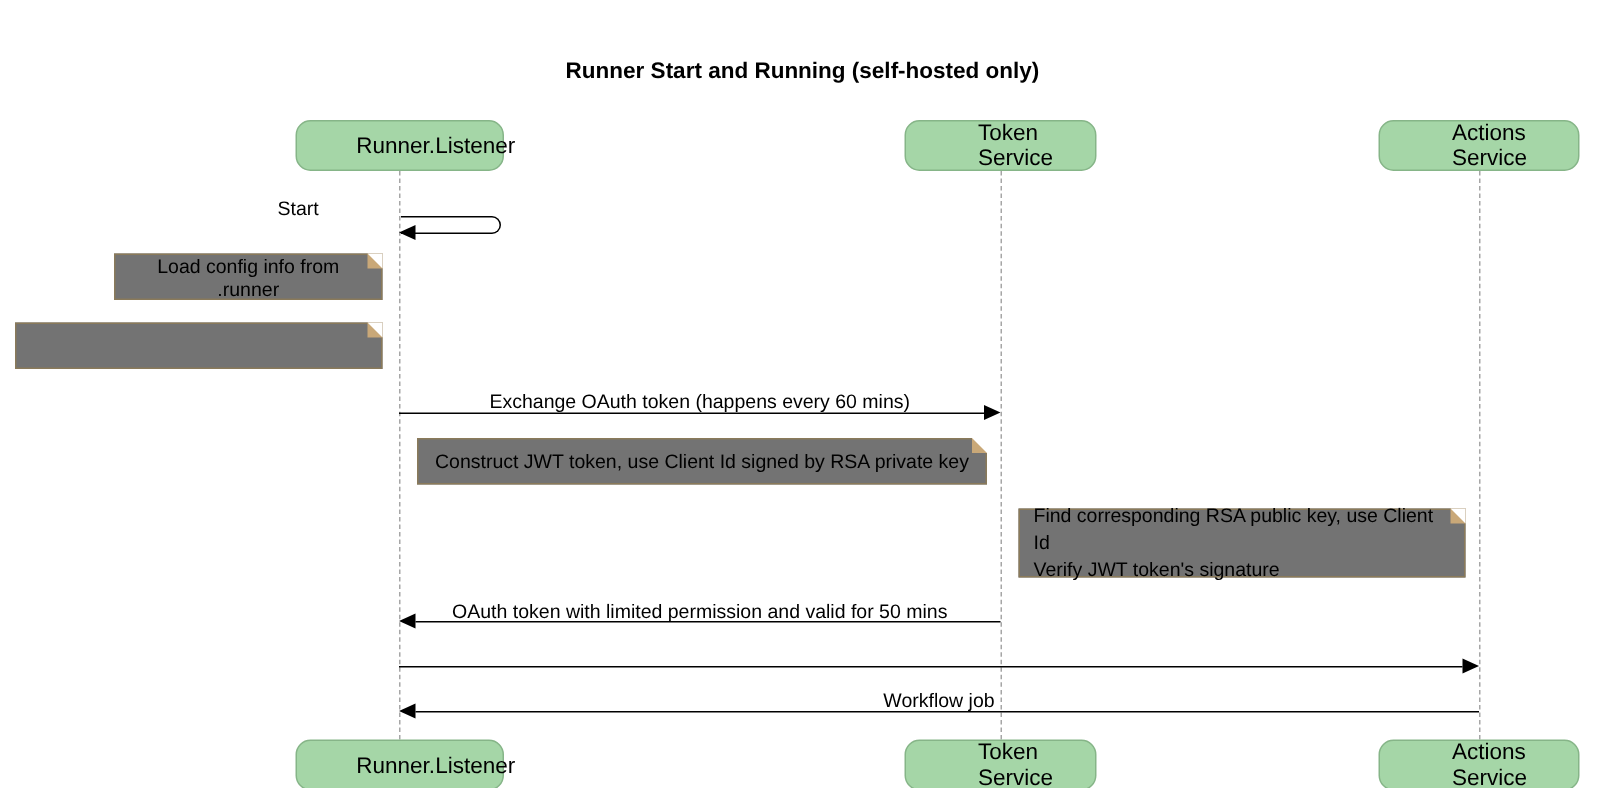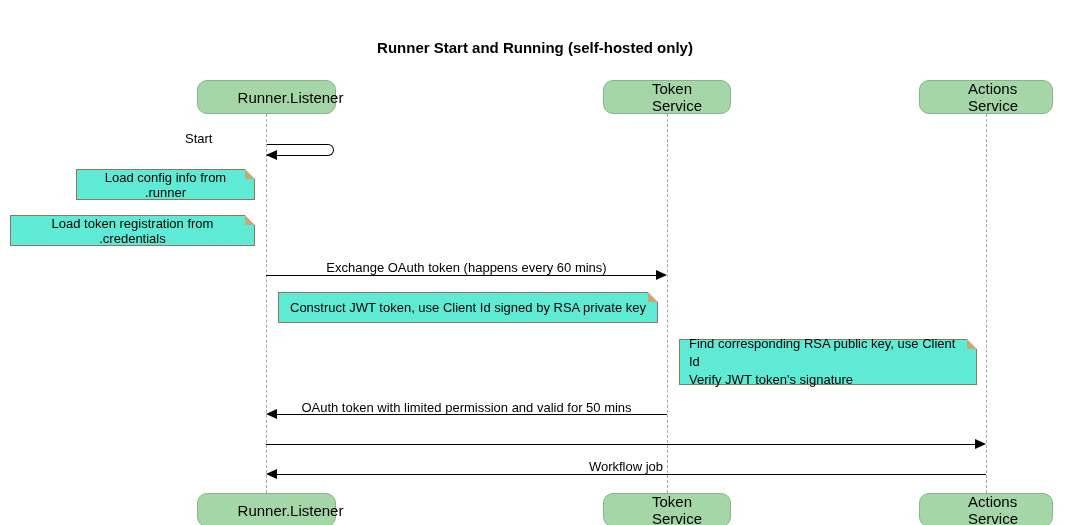--- a/index.html
+++ b/index.html
@@ -14,21 +14,21 @@
   .lifeline{
     position:absolute;top:86px;height:379px;width:0;
     border-left:1px dashed #a6a6a6;
   }
   .participant{
     position:absolute;height:34px;background:#a5d6a7;border:1px solid #86b588;
     border-radius:10px;display:flex;align-items:center;justify-content:center;
     font-size:15px;box-sizing:border-box;padding-left:48px;
   }
   .note{
-    position:absolute;background:#5eead4;border:1px solid #8a7a5a;
+    position:absolute;background:#737373;border:1px solid #8a7a5a;
     box-sizing:border-box;font-size:13px;display:flex;flex-direction:column;
     justify-content:center;padding:2px 9px;
   }
   .note .fold{
     position:absolute;top:-1px;right:-1px;width:0;height:0;border-style:solid;
     border-width:0 10px 10px 0;
     border-color:#ffffff #ffffff #c9a878 #c9a878;
   }
   .msg-label{
     position:absolute;font-size:13px;text-align:center;height:14px;line-height:14px;
@@ -77,21 +77,20 @@
   <div class="self-loop"></div>
   <div class="arrow-left" style="left:266px;top:122px;"></div>
 
   <div class="note" style="left:76px;top:141px;width:179px;height:31px;text-align:center;">
     <div class="fold"></div>
     <span>Load config info from .runner</span>
   </div>
 
   <div class="note" style="left:10px;top:187px;width:245px;height:31px;text-align:center;">
     <div class="fold"></div>
-    <span>Load token registration from .credentials</span>
   </div>
 
   <div class="msg-label" style="left:266px;top:233px;width:401px;">Exchange OAuth token (happens every 60 mins)</div>
   <div class="h-line" style="left:266px;top:247px;width:392px;"></div>
   <div class="arrow-right" style="left:656px;top:242px;"></div>
 
   <div class="note" style="left:278px;top:264px;width:380px;height:31px;text-align:center;align-items:center;">
     <div class="fold"></div>
     <span>Construct JWT token, use Client Id signed by RSA private key</span>
   </div>

